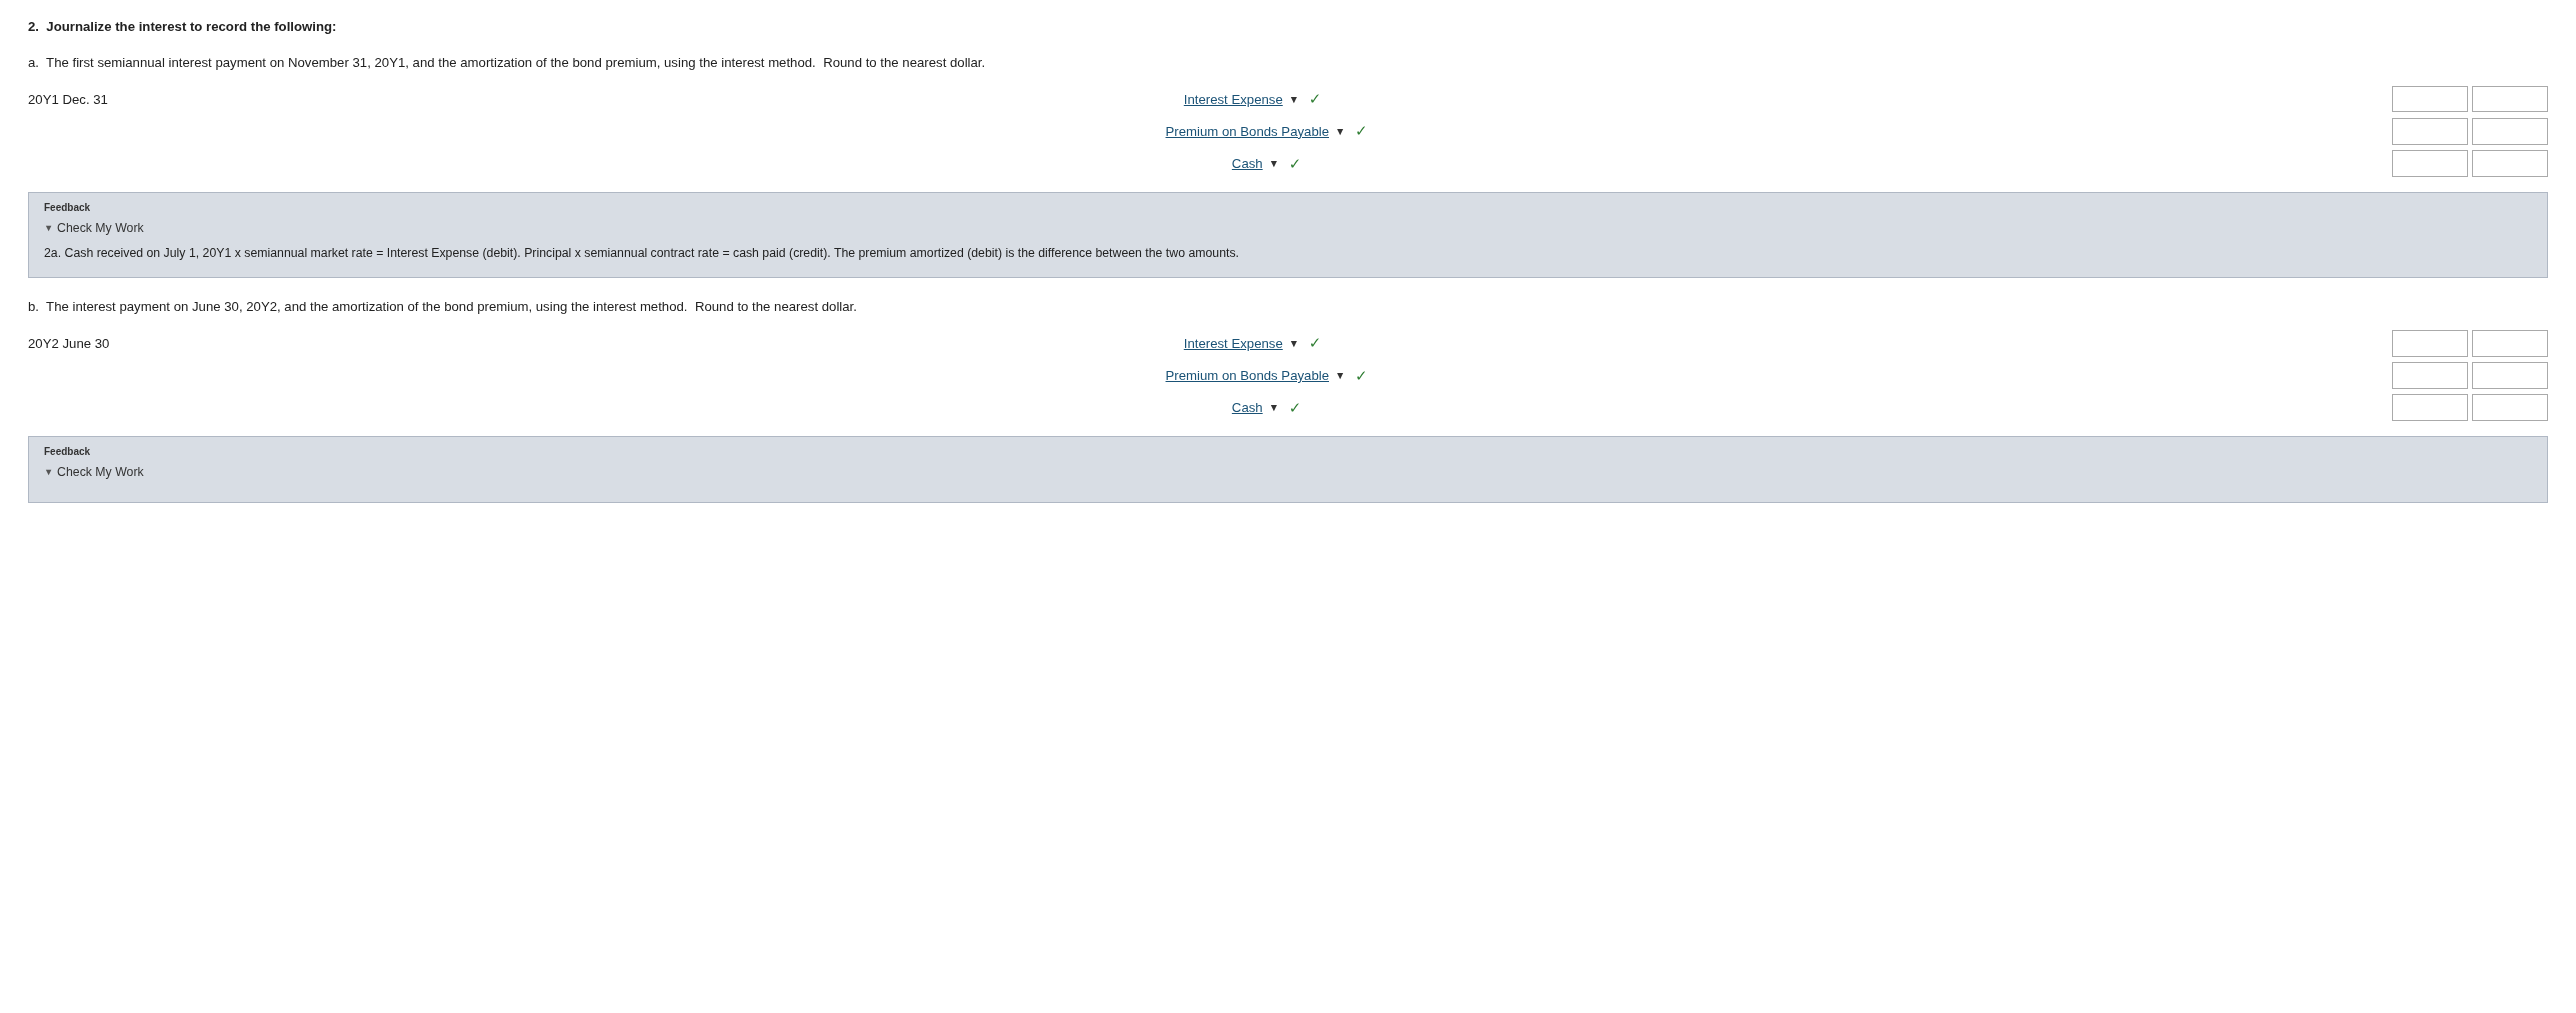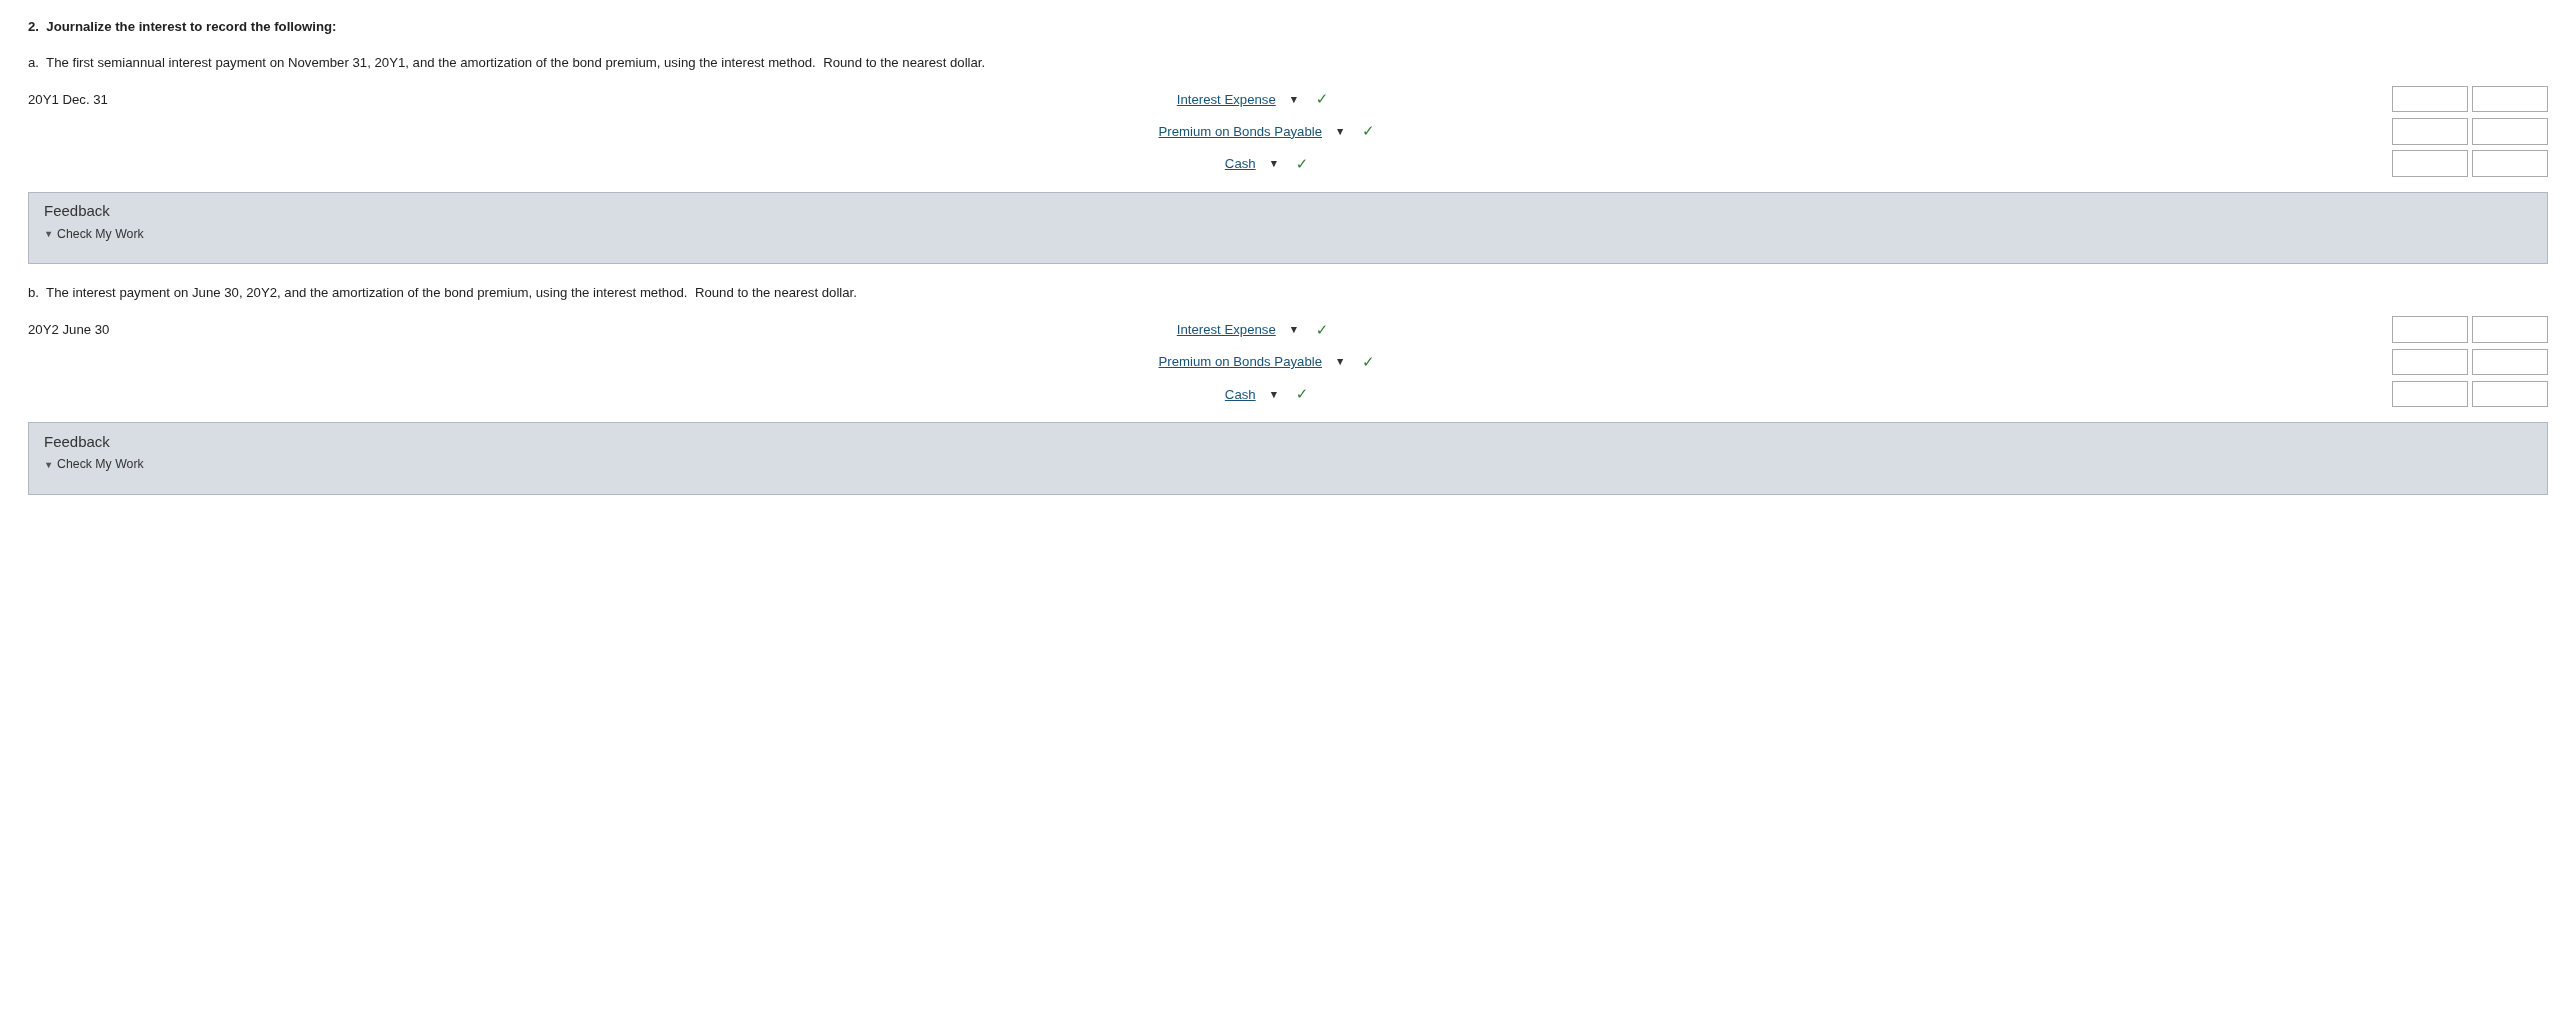--- a/index.html
+++ b/index.html
@@ -29,21 +29,21 @@
       justify-content: space-between;
     }
     .date-label {
       min-width: 104px;
       font-size: 13.2px;
       white-space: nowrap;
     }
     .account-select-wrapper {
       display: flex;
       align-items: center;
-      gap: 13px;
+      gap: 6px;
     }
     .account-select-wrapper.indented {
       margin-left: 28px;
     }
     .account-link {
       color: #1a5276;
       text-decoration: underline;
       cursor: pointer;
       font-size: 13.2px;
     }
@@ -71,22 +71,22 @@
       padding: 1.9px 3.8px;
     }
     .feedback-section {
       background: #d8dde4;
       border: 0.9px solid #b0b8c4;
       margin-top: 15px;
       margin-bottom: 19px;
       padding: 9.4px 15px 13.2px 15px;
     }
     .feedback-title {
-      font-size: 15px;
-      font-weight: normal;
+      font-size: 10px;
+      font-weight: bold;
       color: #333;
       margin-bottom: 7.6px;
     }
     .check-my-work {
       display: flex;
       align-items: center;
       gap: 3.8px;
       font-size: 12.3px;
       color: #333;
       margin-bottom: 9.4px;
@@ -163,20 +163,21 @@
   </div>
 
 </div>
 
 <div class="feedback-section">
   <div class="feedback-title">Feedback</div>
   <div class="check-my-work">
     <span class="triangle-icon">▼</span>
     <span>Check My Work</span>
   </div>
+  <div class="feedback-text">2a. Cash received on July 1, 20Y1 x semiannual market rate = Interest Expense (debit). Principal x semiannual contract rate = cash paid (credit). The premium amortized (debit) is the difference between the two amounts.</div>
 </div>
 
 <div class="part-label instruction">
   <span>b.</span>&nbsp;
   <span>The interest payment on June 30, 20Y2, and the amortization of the bond premium, using the interest method.</span>
   &nbsp;<span class="bold">Round to the nearest dollar.</span>
 </div>
 
 <div class="journal-section">
 

